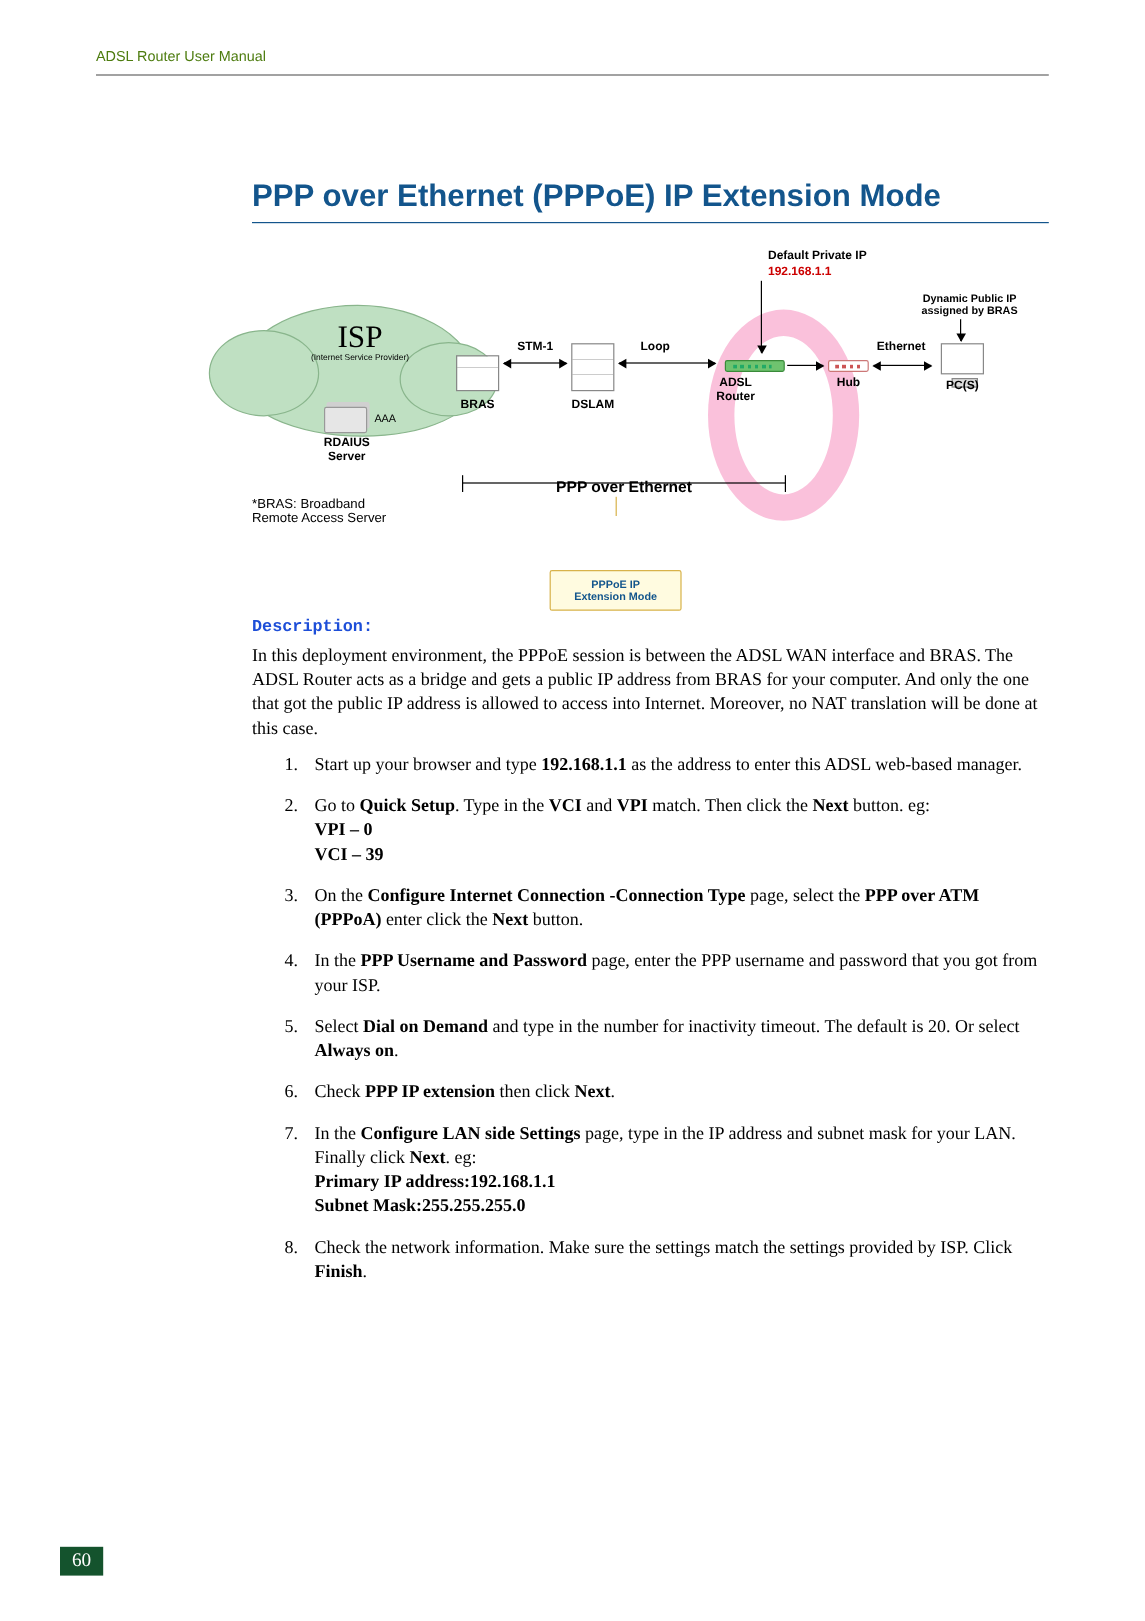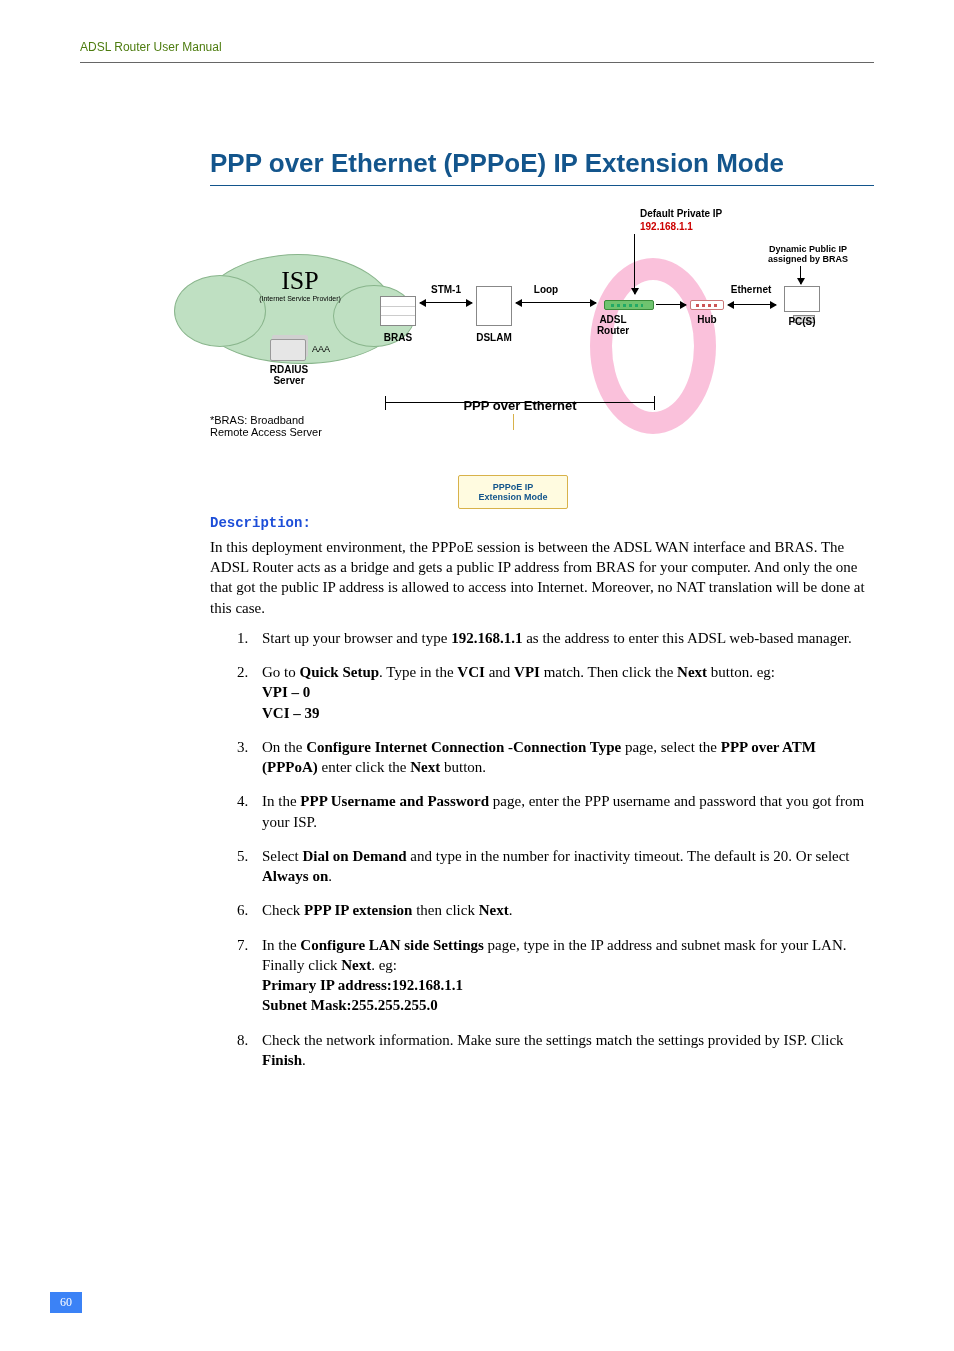--- a/index.html
+++ b/index.html
@@ -36,23 +36,23 @@
     color: #1d4ed8;
     margin-top: 14px;
     margin-bottom: 4px;
   }
   .desc-para { margin: 0 0 10px 0; }
   ol.config { list-style: decimal; margin: 4px 0 0 0; padding-left: 42px; }
   ol.config > li { padding-left: 10px; margin-bottom: 14px; }
   .page-num {
     position: absolute;
     left: 50px; bottom: 38px;
-    background: #3b82f6;
+    background: #14532d;
     color: #fff;
-    font-size: 12px;
+    font-size: 16px;
     font-family: "Times New Roman", Times, serif;
     padding: 3px 10px;
   }
 
   
   .diagram {
     position: relative;
     margin-left: 130px;
     height: 296px;
     font-family: Verdana, Arial, sans-serif;

